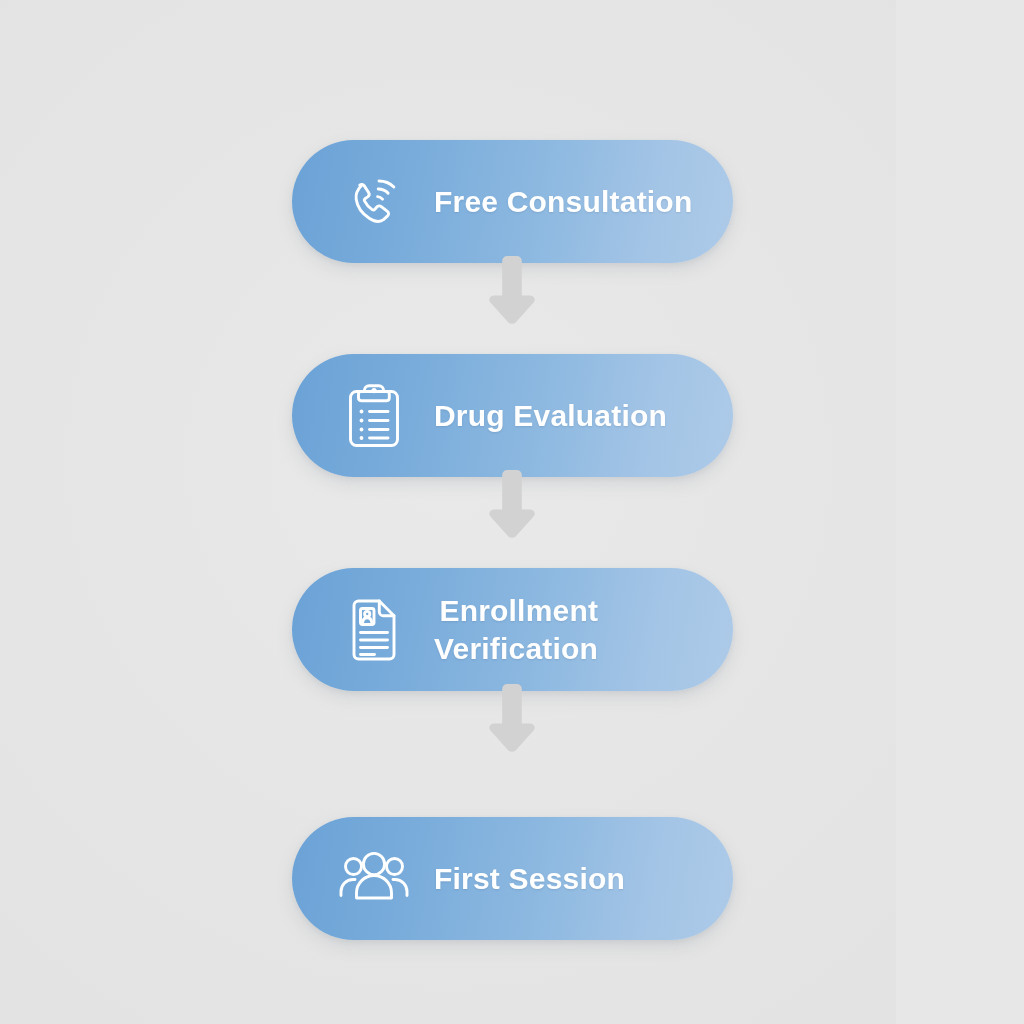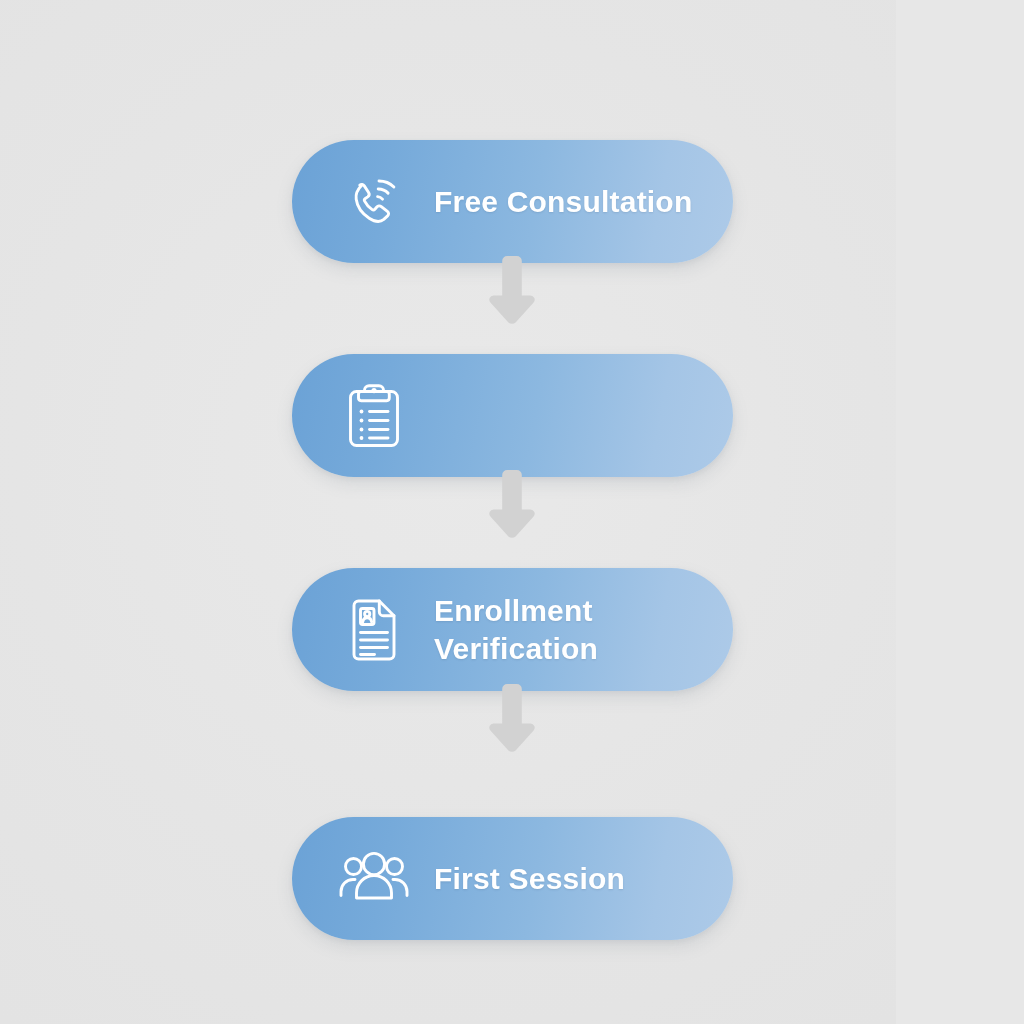--- a/index.html
+++ b/index.html
@@ -41,20 +41,21 @@
     box-shadow: 0 7px 16px rgba(120,130,140,0.17),
                 0 2px 5px rgba(120,130,140,0.10);
     display: flex;
     align-items: center;
     box-sizing: border-box;
     padding-left: 44px;
   }
 
   .step-card.tall {
     height: 123px;
+    text-align: right;
   }
 
   .card-1 { top: 140px; }
   .card-2 { top: 354px; }
   .card-3 { top: 568px; }
   .card-4 { top: 817px; }
 
   .step-icon {
     width: 76px;
     min-width: 76px;
@@ -152,20 +153,21 @@
           <circle cx="17.5" cy="29.5" r="1.9" fill="#ffffff" stroke="none"></circle>
           <path d="M25.5 29.5 h18.5"></path>
           <circle cx="17.5" cy="38.5" r="1.9" fill="#ffffff" stroke="none"></circle>
           <path d="M25.5 38.5 h18.5"></path>
           <circle cx="17.5" cy="47.5" r="1.9" fill="#ffffff" stroke="none"></circle>
           <path d="M25.5 47.5 h18.5"></path>
           <circle cx="17.5" cy="56.0" r="1.9" fill="#ffffff" stroke="none"></circle>
           <path d="M25.5 56.0 h18.5"></path>
         </svg>
       </div>
+      <div class="step-label">Drug Evaluation</div>
     </div>
 
     <div class="flow-arrow arrow-2">
       <svg width="64" height="74" viewBox="0 0 64 74" fill="#d2d2d2">
         <path d="M27.2 0 h9.6 a5 5 0 0 1 5 5 v34.5 h8.6
                  a4.2 4.2 0 0 1 3.0 7.2 L35.6 66.4
                  a5.2 5.2 0 0 1 -7.2 0 L10.6 46.7
                  a4.2 4.2 0 0 1 3.0 -7.2 h8.6 V5
                  a5 5 0 0 1 5 -5 z"></path>
       </svg>

